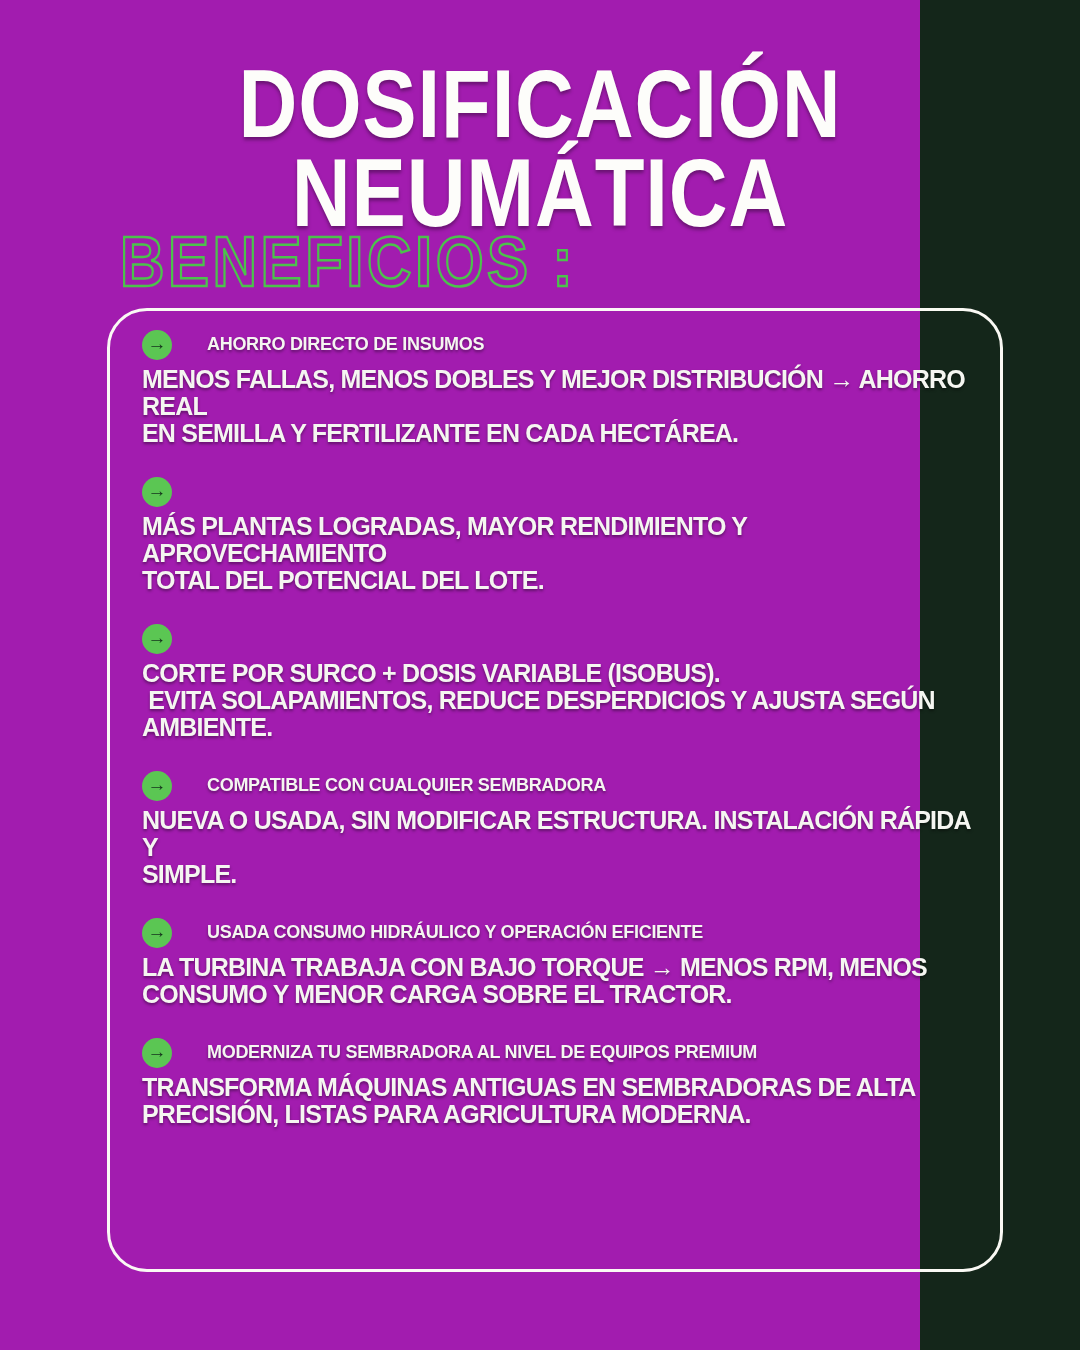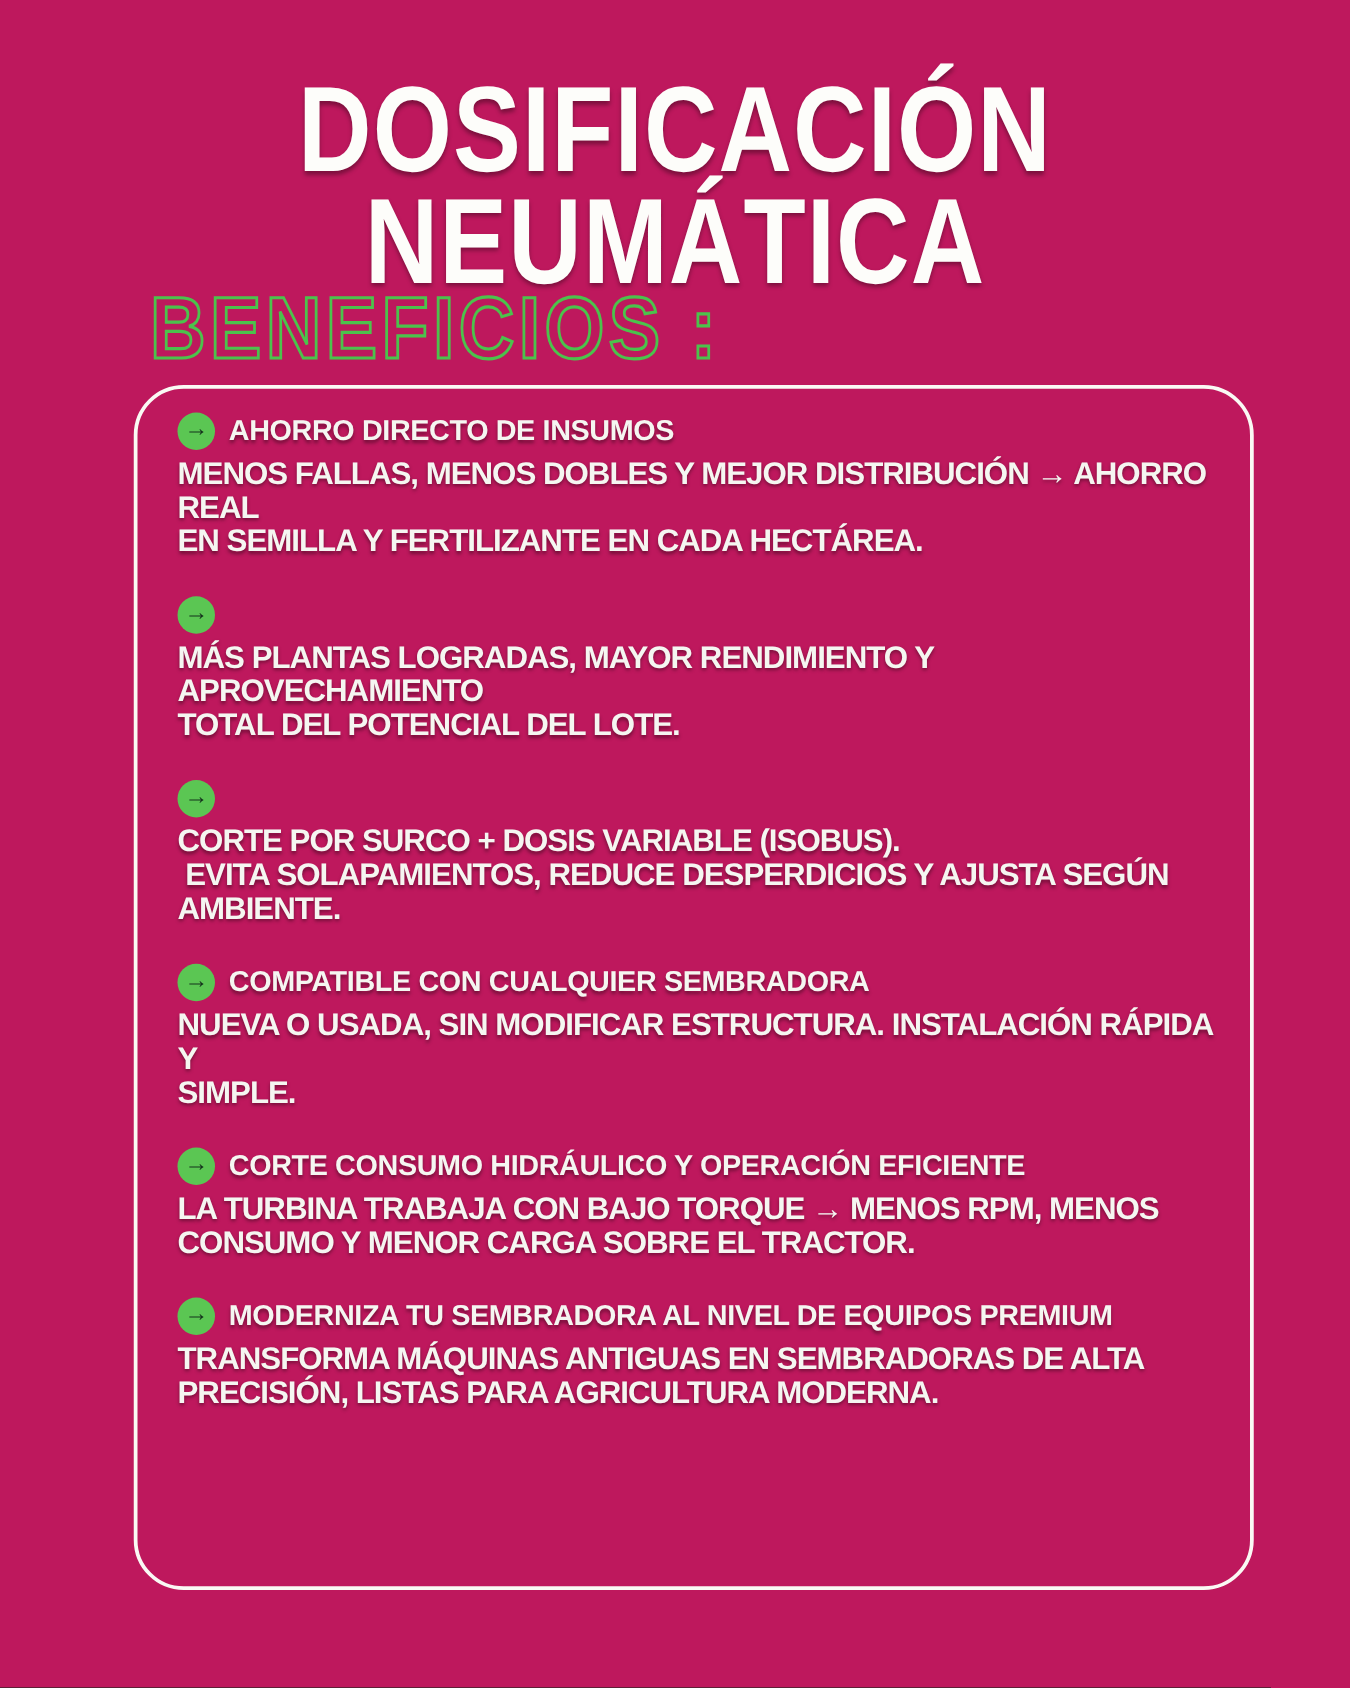--- a/index.html
+++ b/index.html
@@ -6,23 +6,23 @@
     margin: 0;
     padding: 0;
     width: 1080px;
     height: 1350px;
     overflow: hidden;
     background: #14261a;
     font-family: "Liberation Sans", sans-serif;
   }
   .page {
     position: relative;
-    width: 1080px;
+    width: 920px;
     height: 1350px;
-    background: #be185d;
+    background: #a21caf;
   }
   
   .title {
     position: absolute;
     top: 59px;
     left: 0;
     width: 1080px;
     margin: 0;
     text-align: center;
     color: #fdfdfa;
@@ -82,25 +82,26 @@
   }
   .icon-circle span {
     color: #14301c;
     font-size: 19px;
     font-weight: 700;
     line-height: 1;
     transform: translateY(-1px);
   }
   .benefit-title {
     color: #f5f6f1;
-    font-size: 23px;
+    font-size: 18px;
     font-weight: 700;
     letter-spacing: -0.3px;
     text-shadow: 0 2px 3px rgba(0,0,0,0.4);
     white-space: nowrap;
+    margin-left: 24px;
   }
   .benefit-body {
     color: #f5f6f1;
     font-size: 25px;
     font-weight: 700;
     letter-spacing: -0.8px;
     line-height: 27px;
     text-shadow: 0 2px 3px rgba(0,0,0,0.4);
     white-space: pre-wrap;
   }
@@ -158,21 +159,21 @@
       </div>
       <div class="benefit-body">NUEVA O USADA, SIN MODIFICAR ESTRUCTURA. INSTALACIÓN RÁPIDA Y
 SIMPLE.</div>
     </div>
 
     <div class="benefit">
       <div class="benefit-head">
         <span class="icon-circle">
             <span>→</span>
           </span>
-        <span class="benefit-title">CORTE CONSUMO HIDRÁULICO Y OPERACIÓN EFICIENTE</span>
+        <span class="benefit-title">USADA CONSUMO HIDRÁULICO Y OPERACIÓN EFICIENTE</span>
       </div>
       <div class="benefit-body">LA TURBINA TRABAJA CON BAJO TORQUE → MENOS RPM, MENOS
 CONSUMO Y MENOR CARGA SOBRE EL TRACTOR.</div>
     </div>
 
     <div class="benefit">
       <div class="benefit-head">
         <span class="icon-circle">
             <span>→</span>
           </span>

